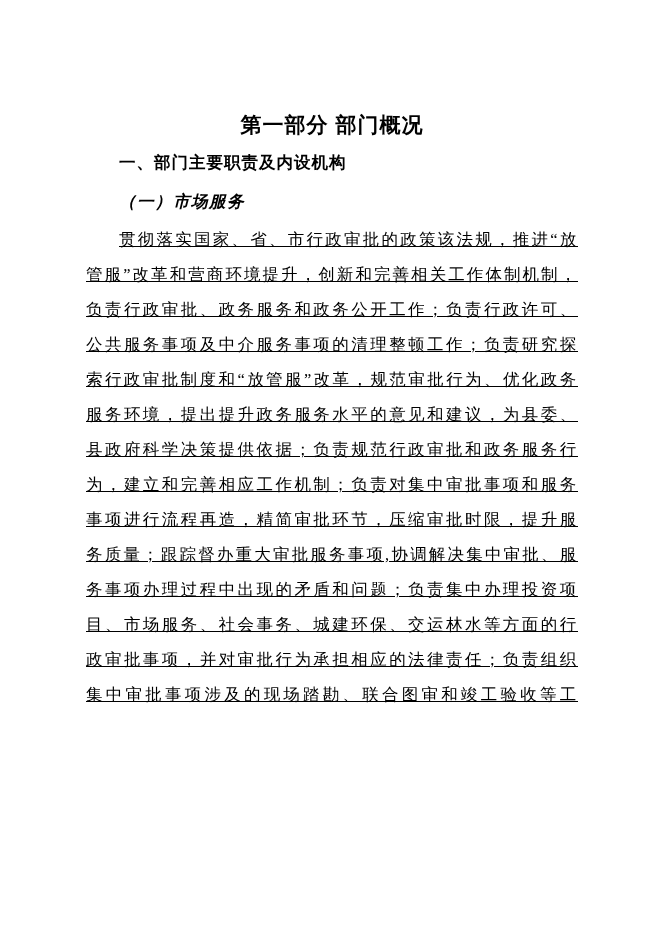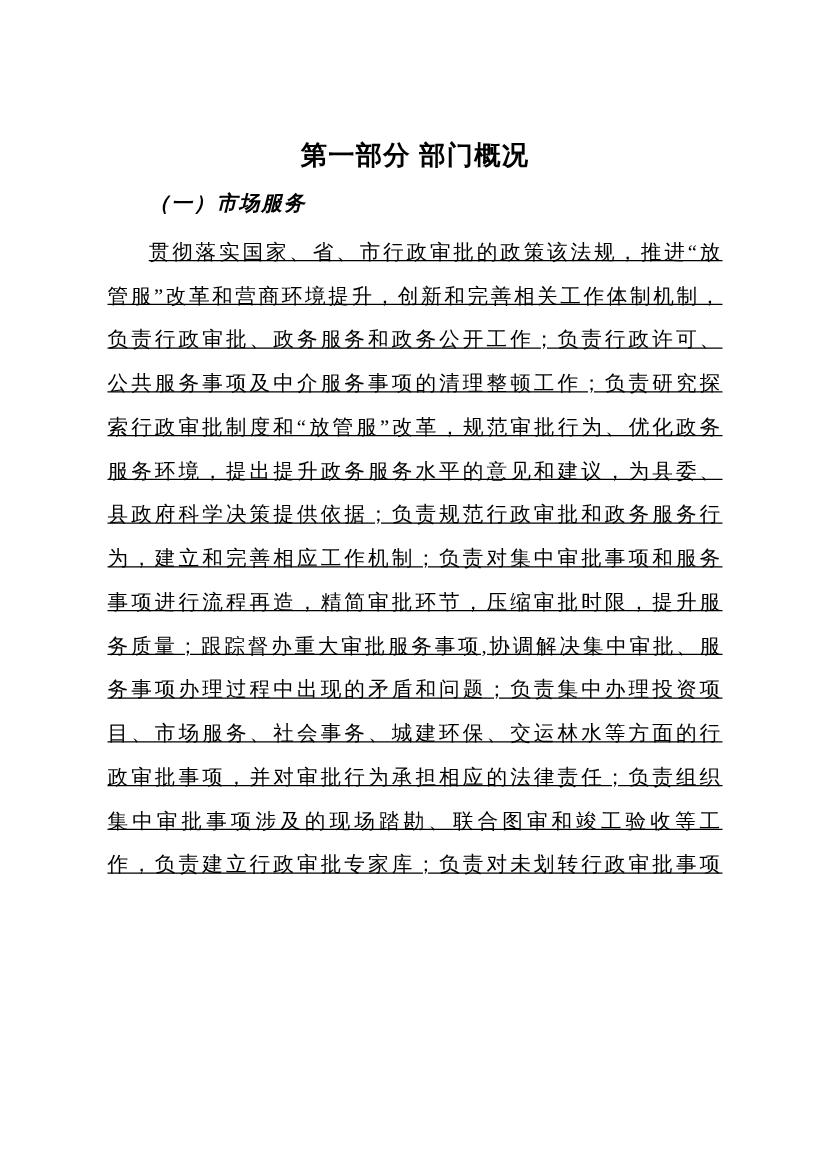--- a/index.html
+++ b/index.html
@@ -52,17 +52,18 @@
     word-break: break-all;
     text-decoration: underline;
   }
 </style>
 </head>
 <body>
 
 <div class="page">
   <div class="doc-title">第一部分 部门概况</div>
 
+  <div class="doc-heading">一、部门主要职责及内设机构</div>
 
   <div class="doc-subheading">（一）市场服务</div>
 
   <p class="doc-body">贯彻落实国家、省、市行政审批的政策该法规，推进“放管服”改革和营商环境提升，创新和完善相关工作体制机制，负责行政审批、政务服务和政务公开工作；负责行政许可、公共服务事项及中介服务事项的清理整顿工作；负责研究探索行政审批制度和“放管服”改革，规范审批行为、优化政务服务环境，提出提升政务服务水平的意见和建议，为县委、县政府科学决策提供依据；负责规范行政审批和政务服务行为，建立和完善相应工作机制；负责对集中审批事项和服务事项进行流程再造，精简审批环节，压缩审批时限，提升服务质量；跟踪督办重大审批服务事项,协调解决集中审批、服务事项办理过程中出现的矛盾和问题；负责集中办理投资项目、市场服务、社会事务、城建环保、交运林水等方面的行政审批事项，并对审批行为承担相应的法律责任；负责组织集中审批事项涉及的现场踏勘、联合图审和竣工验收等工作，负责建立行政审批专家库；负责对未划转行政审批事项的公安、国土和垂直管理部门单位，进驻政务服务大厅审批窗口的审批流程再造并实施日常监督和管理；负责对进驻政务服务大厅办理公共服务事项、便民服务事项部门单位的日常监督和管理；</p>
 </div>
 
 </body></html>

